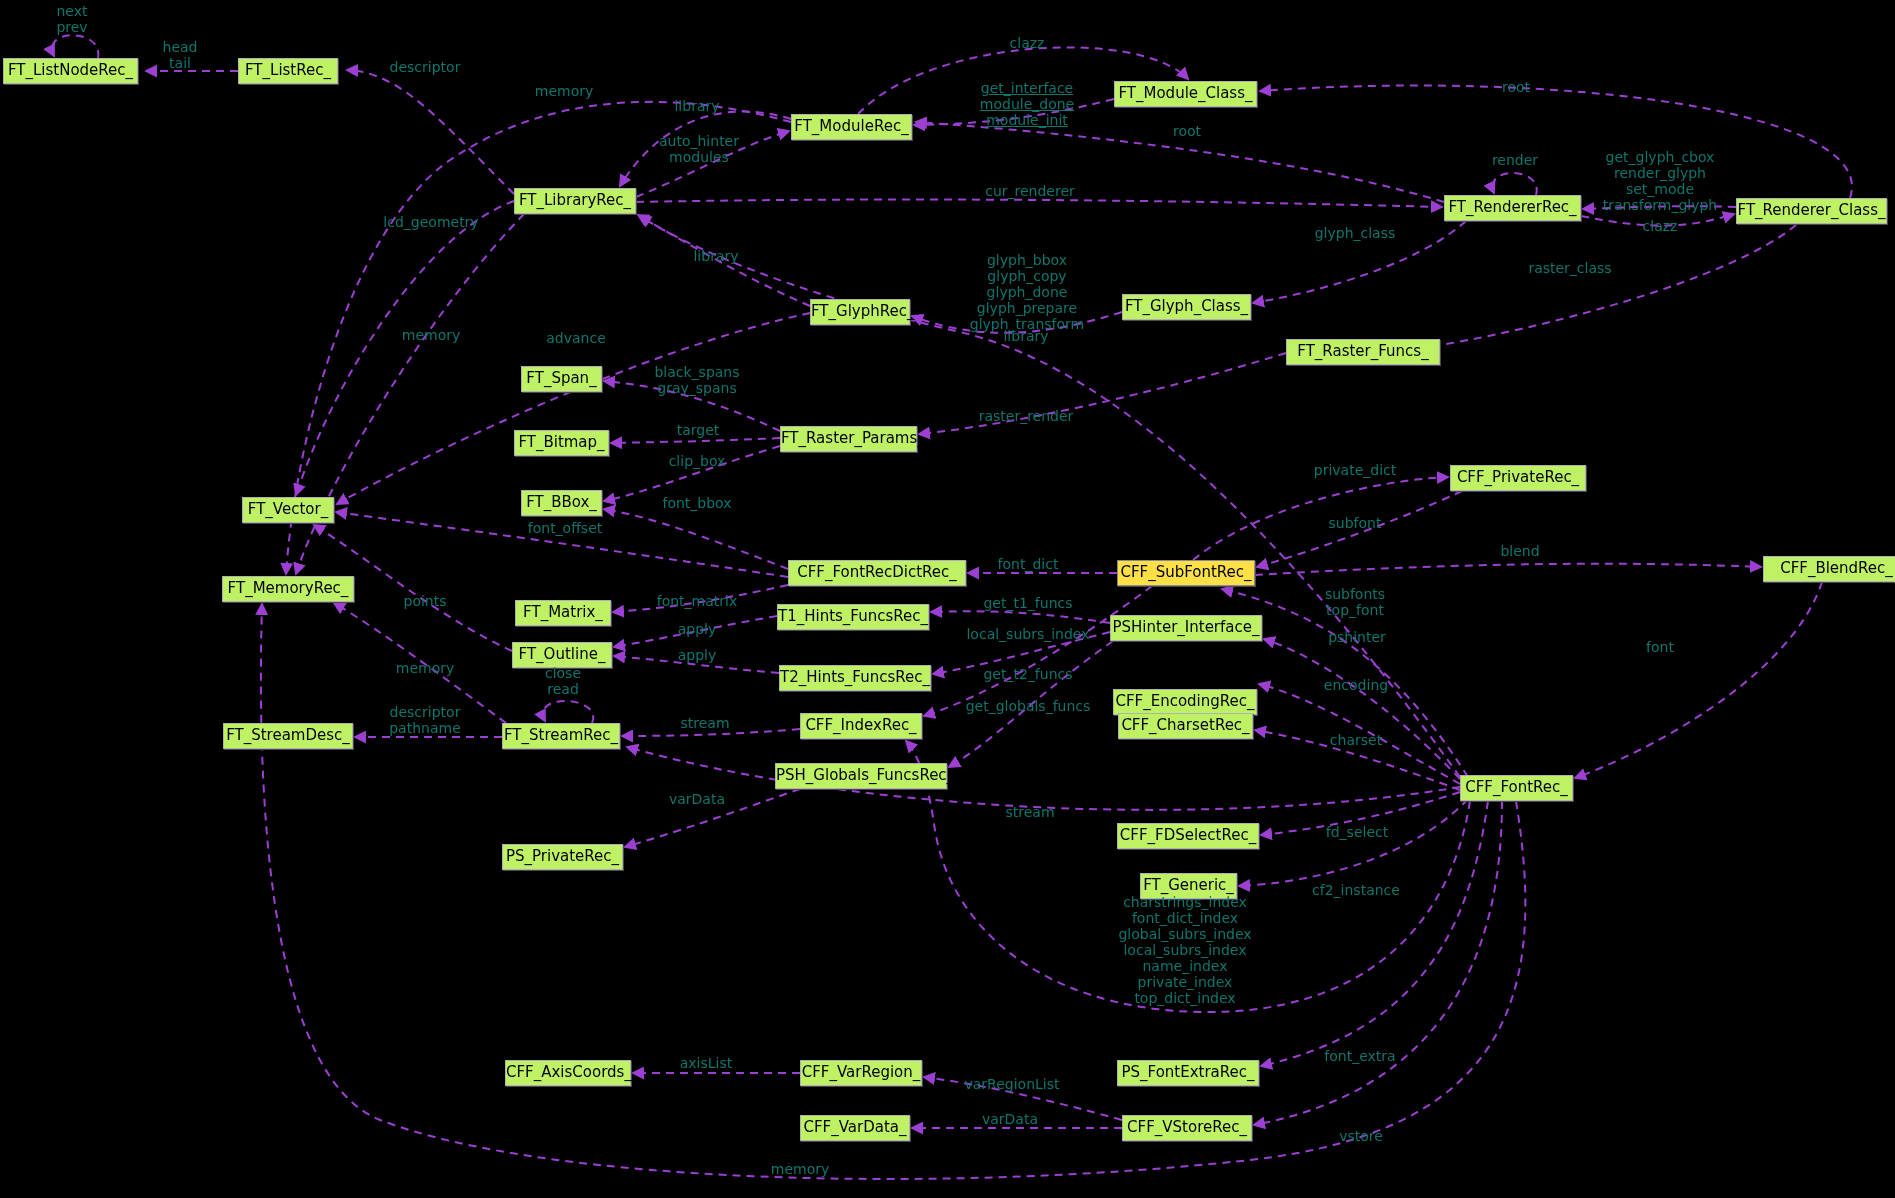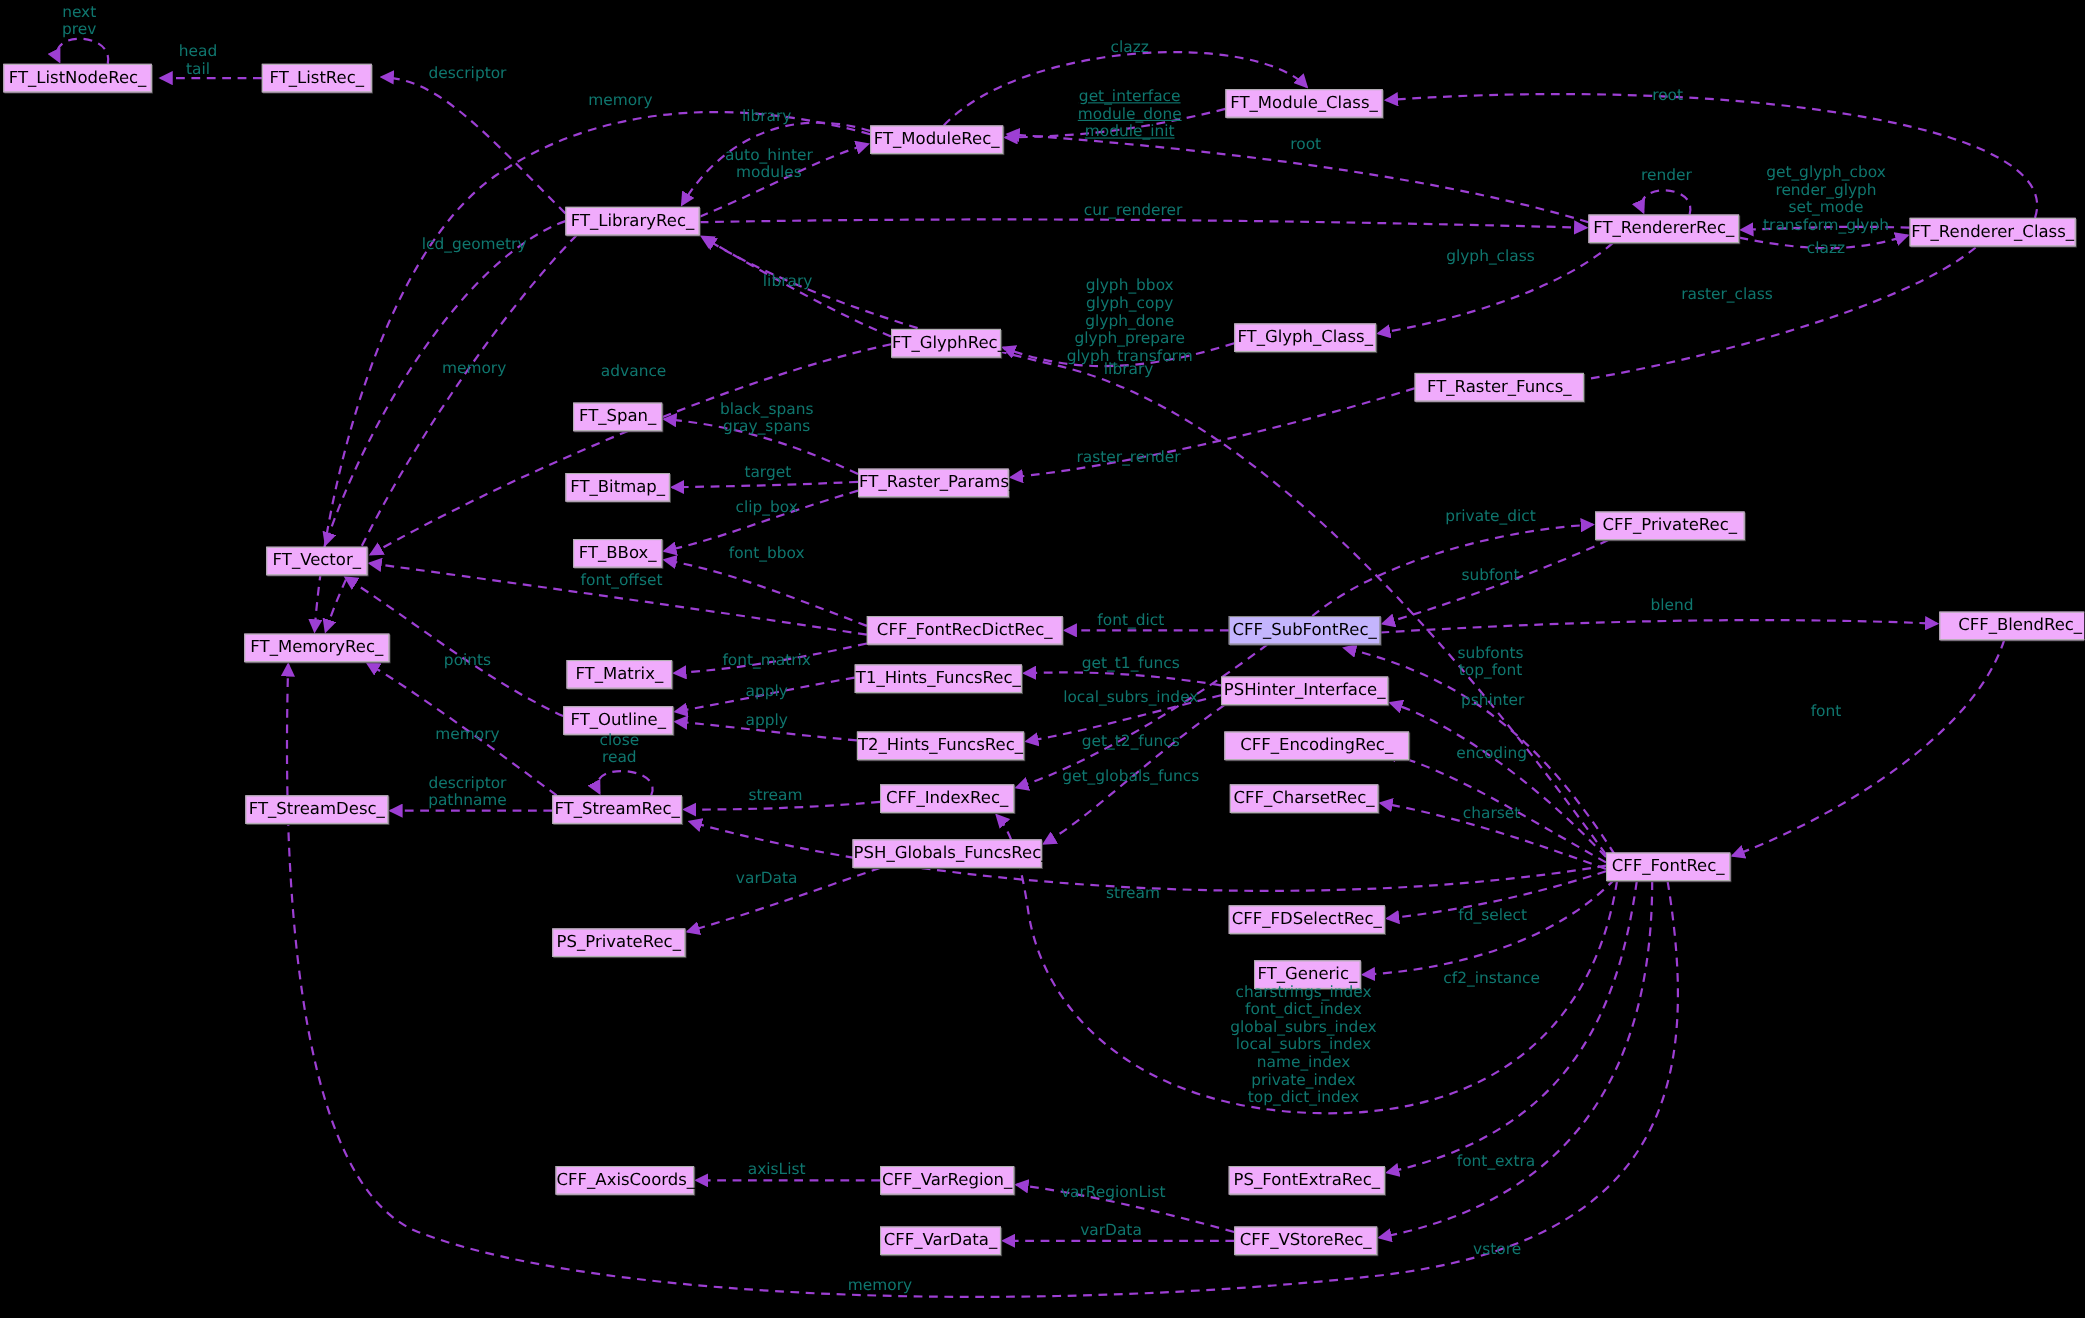--- a/index.html
+++ b/index.html
@@ -1,22 +1,22 @@
 <!DOCTYPE html>
 <html><head>
 <meta charset="utf-8">
 <style>
   html,body{margin:0;padding:0;background:#000;}
   .canvas{position:relative;width:1895px;height:1198px;background:#000;overflow:hidden;
           font-family:"DejaVu Sans","Liberation Sans",sans-serif;}
   .edge-layer{position:absolute;left:0;top:0;width:1895px;height:1198px;}
-  .node{position:absolute;height:26px;box-sizing:border-box;background:#f0abfc;border:1.5px solid #b0b0b0;
+  .node{position:absolute;height:26px;box-sizing:border-box;background:#bef264;border:1.5px solid #b0b0b0;
         color:#000;font-size:15px;line-height:23px;text-align:center;white-space:nowrap;
         box-shadow:1px 1px 0 #4a4a4a;}
-  .node.hl{background:#c4b5fd;border-color:#888;}
+  .node.hl{background:#fde047;border-color:#888;}
   .edge-label{position:absolute;transform:translate(-50%,-50%);color:#0f766e;font-size:14px;
               line-height:16px;text-align:center;white-space:pre;}
 </style>
 </head>
 <body>
 
 <div class="canvas">
   <svg class="edge-layer" xmlns="http://www.w3.org/2000/svg" width="1895" height="1198" viewBox="0 0 1895 1198">
       <defs>
         <marker id="arr" viewBox="0 0 10 10" refX="8.5" refY="5" markerWidth="6.5" markerHeight="6.5" orient="auto">
@@ -102,21 +102,21 @@
     <div class="node" style="left: 222px; top: 576px; width: 132px;">FT_MemoryRec_</div>
     <div class="node" style="left: 788px; top: 560px; width: 178px;">CFF_FontRecDictRec_</div>
     <div class="node hl" style="left: 1117px; top: 560px; width: 138px;">CFF_SubFontRec_</div>
     <div class="node" style="left: 1450px; top: 465px; width: 136px;">CFF_PrivateRec_</div>
     <div class="node" style="left: 1763px; top: 556px; width: 147px;">CFF_BlendRec_</div>
     <div class="node" style="left: 515px; top: 600px; width: 96px;">FT_Matrix_</div>
     <div class="node" style="left: 777px; top: 604px; width: 152px;">T1_Hints_FuncsRec_</div>
     <div class="node" style="left: 1110px; top: 615px; width: 152px;">PSHinter_Interface_</div>
     <div class="node" style="left: 512px; top: 642px; width: 100px;">FT_Outline_</div>
     <div class="node" style="left: 779px; top: 665px; width: 152px;">T2_Hints_FuncsRec_</div>
-    <div class="node" style="left: 1113px; top: 665px; width: 168px;">CFF_EncodingRec_</div>
+    <div class="node" style="left: 1113px; top: 689px; width: 144px;">CFF_EncodingRec_</div>
     <div class="node" style="left: 1118px; top: 713px; width: 135px;">CFF_CharsetRec_</div>
     <div class="node" style="left: 223px; top: 723px; width: 130px;">FT_StreamDesc_</div>
     <div class="node" style="left: 502px; top: 723px; width: 118px;">FT_StreamRec_</div>
     <div class="node" style="left: 800px; top: 713px; width: 122px;">CFF_IndexRec_</div>
     <div class="node" style="left: 775px; top: 763px; width: 172px;">PSH_Globals_FuncsRec_</div>
     <div class="node" style="left: 1460px; top: 775px; width: 113px;">CFF_FontRec_</div>
     <div class="node" style="left: 1117px; top: 823px; width: 142px;">CFF_FDSelectRec_</div>
     <div class="node" style="left: 1140px; top: 873px; width: 97px;">FT_Generic_</div>
     <div class="node" style="left: 502px; top: 844px; width: 121px;">PS_PrivateRec_</div>
     <div class="node" style="left: 505px; top: 1060px; width: 126px;">CFF_AxisCoords_</div>

